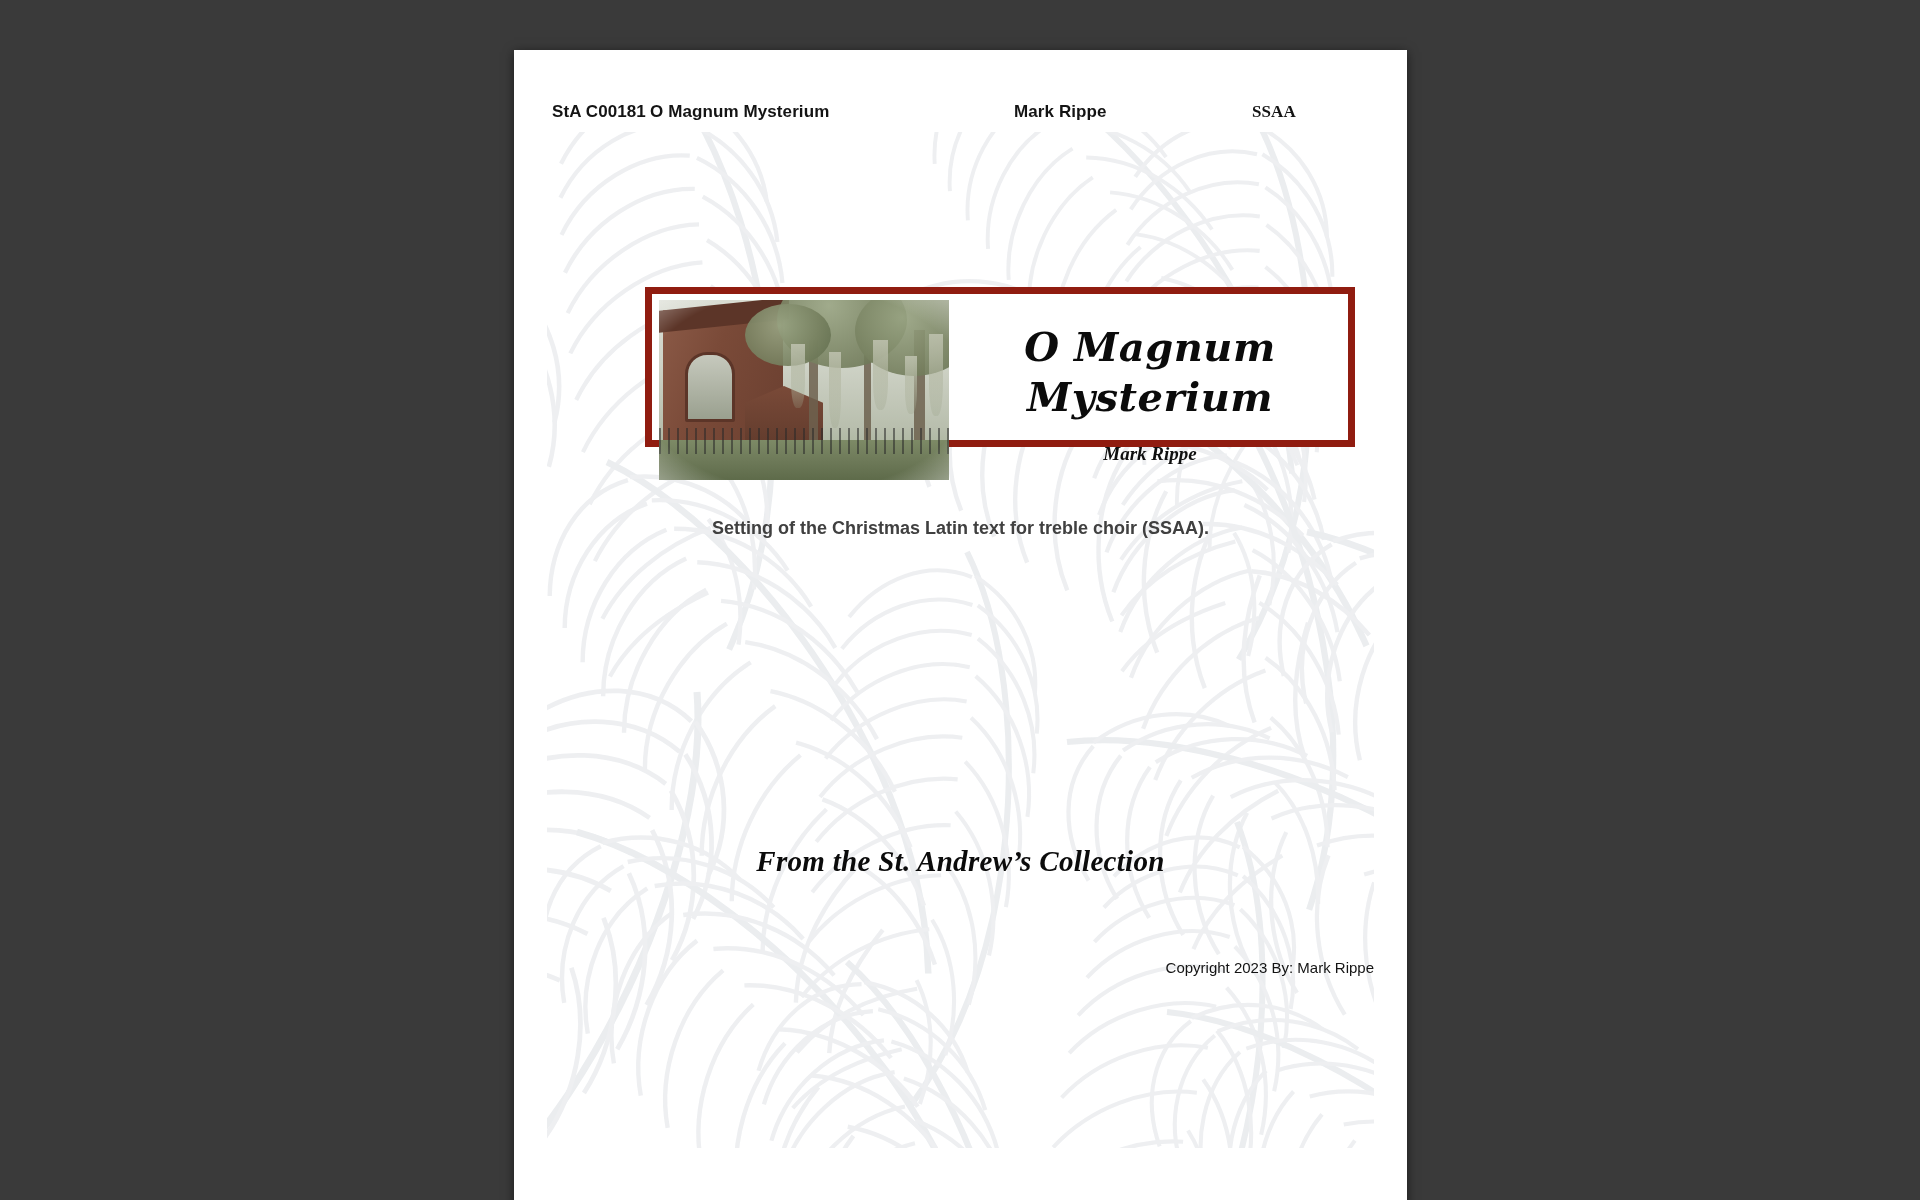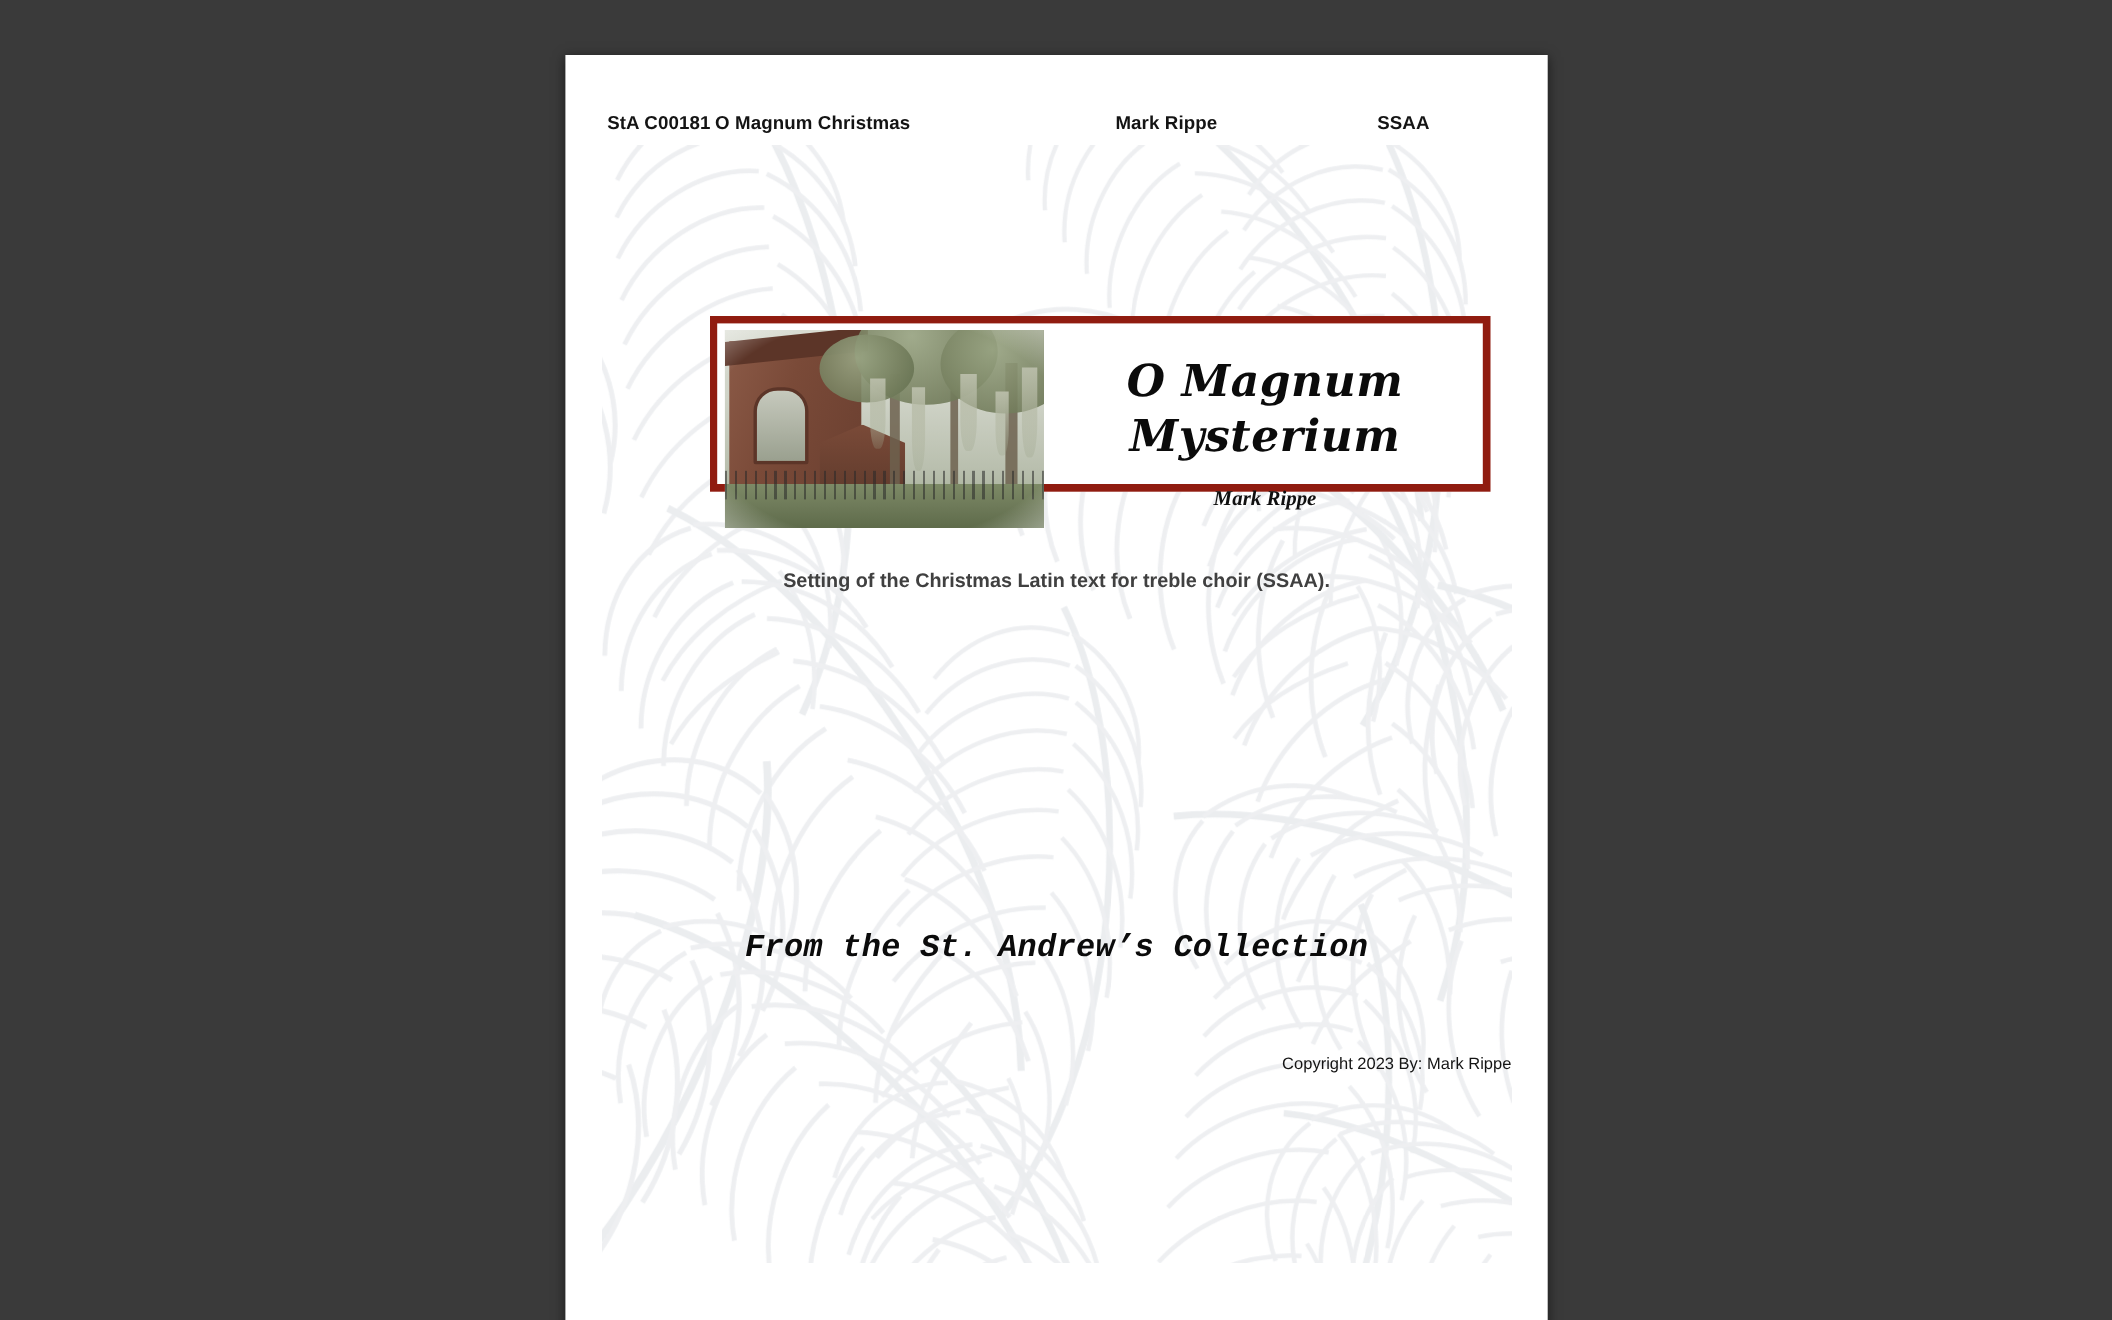--- a/index.html
+++ b/index.html
@@ -42,21 +42,21 @@
     display: flex;
     align-items: center;
     font-size: 17px;
     font-weight: bold;
     color: #141414;
     letter-spacing: 0.1px;
   }
   .doc-header .h-cat { position: absolute; left: 38px; }
   .doc-header .h-title { position: absolute; left: 136px; }
   .doc-header .h-composer { position: absolute; left: 500px; }
-  .doc-header .h-voicing { position: absolute; left: 738px; }
+  .doc-header .h-voicing { position: absolute; left: 738px; font-family: Liberation Serif, serif; }
 
   
   #cover-area {
     position: absolute;
     left: 33px;
     top: 82px;
     width: 827px;
     height: 1016px;
     background: #ffffff;
     overflow: hidden;
@@ -190,21 +190,21 @@
   }
 
   #collection-block {
     position: absolute;
     left: 0;
     top: 713px;
     width: 827px;
     text-align: center;
   }
   #collection-title {
-    font-family: Liberation Mono, monospace;
+    font-family: Liberation Serif, serif;
     font-style: italic;
     font-weight: bold;
     font-size: 29px;
     color: #0b0b0b;
     letter-spacing: 0.3px;
   }
   #collection-sub {
     margin-top: 6px;
     font-family: "Liberation Serif", serif;
     font-style: italic;
@@ -225,21 +225,21 @@
 </style>
 </head>
 <body>
 
 <div id="viewer">
 
   <div id="page">
 
     <div class="doc-header">
       <span class="h-cat">StA C00181</span>
-      <span class="h-title">O Magnum Christmas</span>
+      <span class="h-title">O Magnum Mysterium</span>
       <span class="h-composer">Mark Rippe</span>
       <span class="h-voicing">SSAA</span>
     </div>
 
     <div id="cover-area">
 
       <svg id="feathers" viewBox="0 0 827 1016" preserveAspectRatio="none">
         <defs>
           <g id="feather">
             <path d="M0,0 C60,40 130,130 170,250 C190,312 196,372 190,424" fill="none" stroke="#e4e7ea" stroke-width="5"></path>

